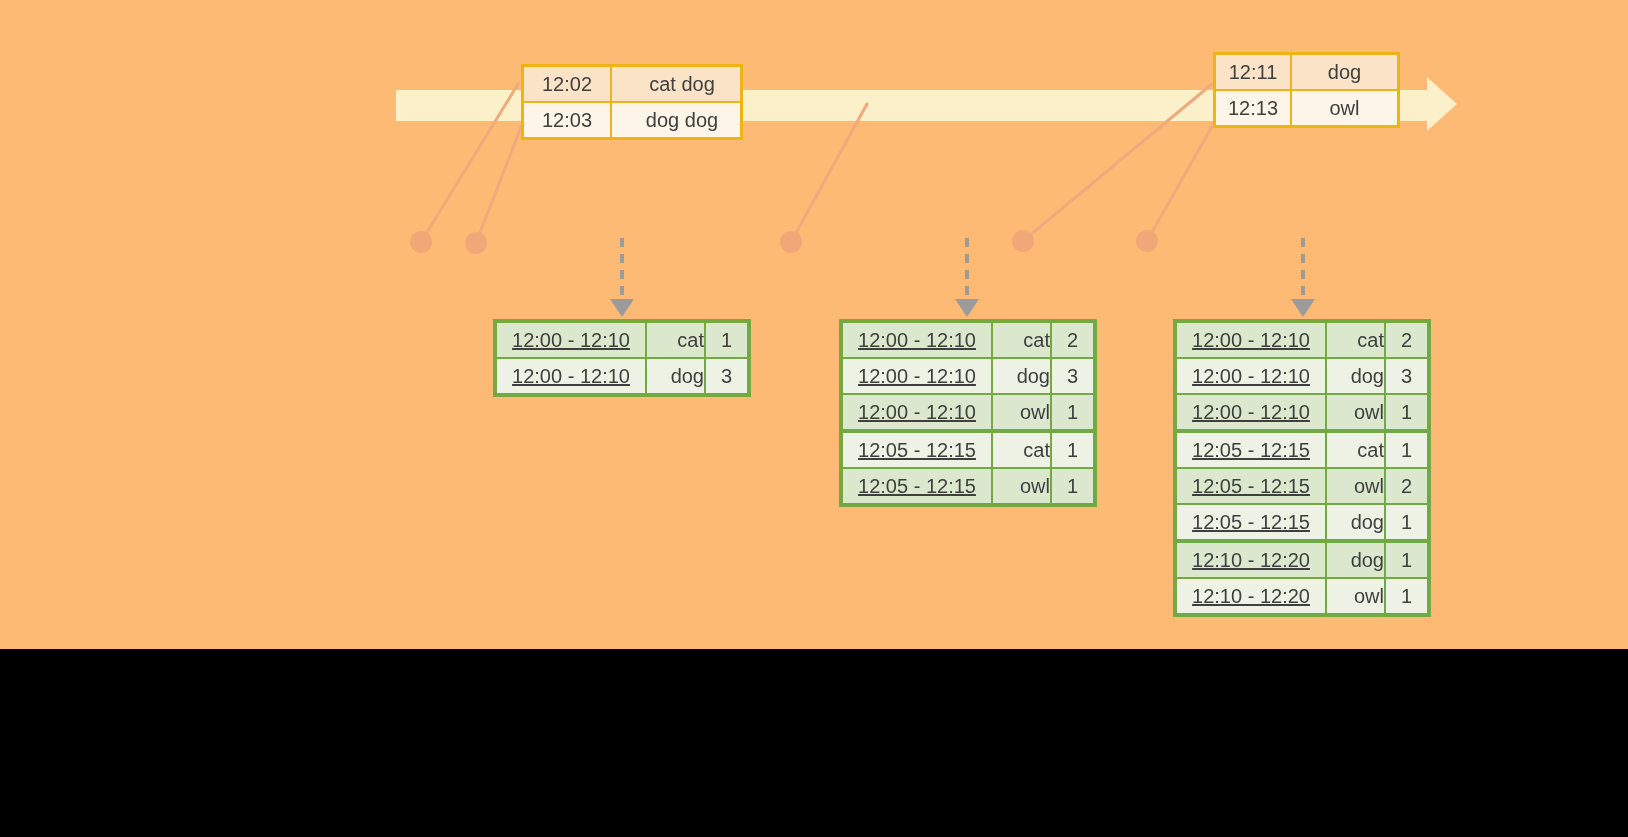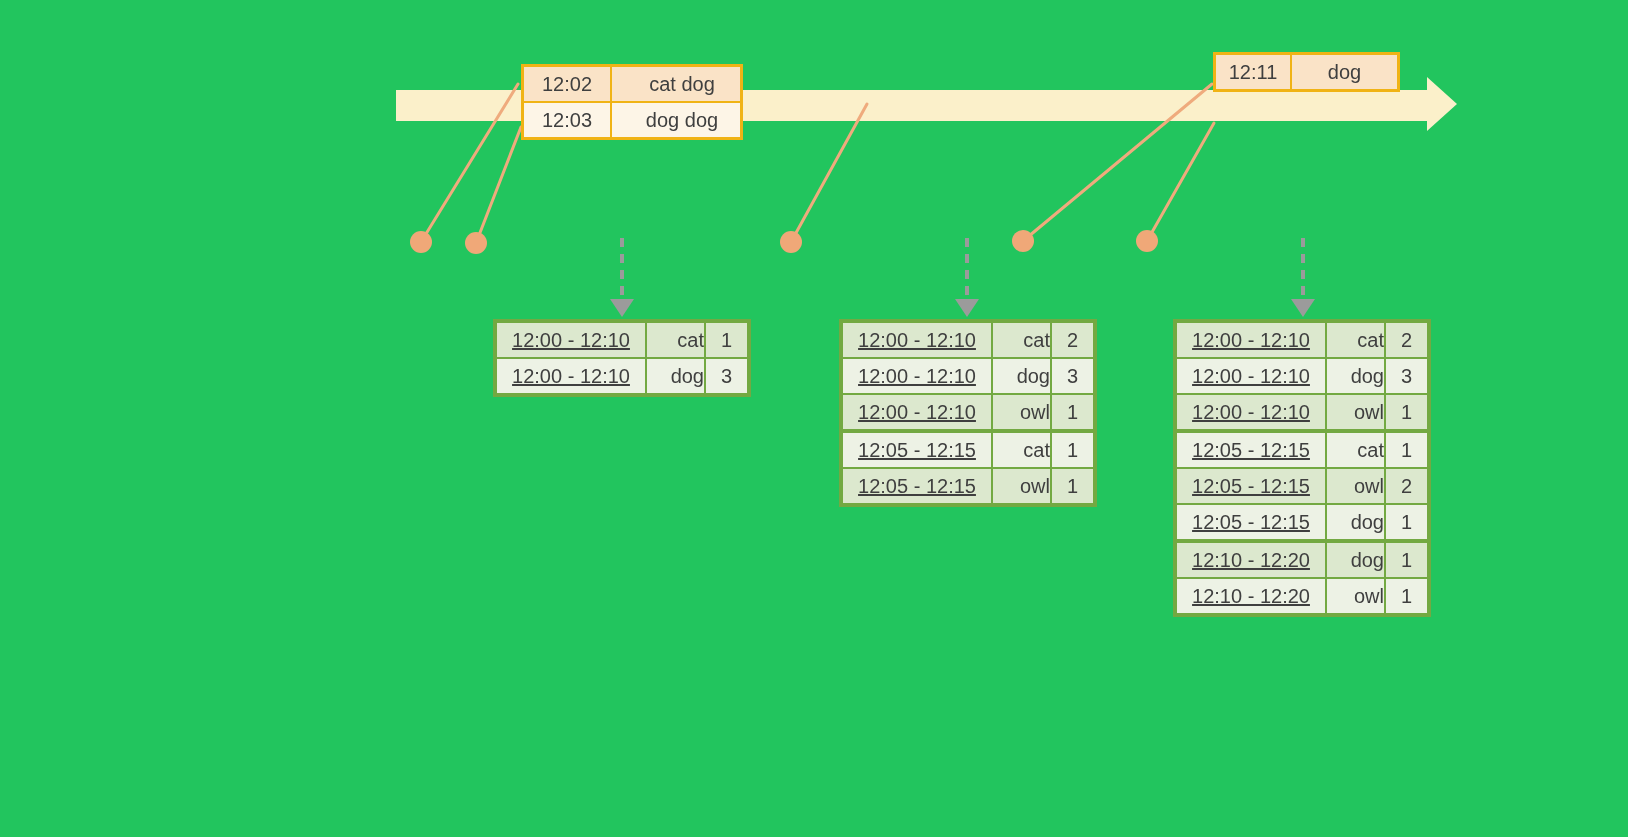--- a/index.html
+++ b/index.html
@@ -1,17 +1,17 @@
 <!DOCTYPE html>
 <html><head>
 <meta charset="utf-8">
 <style>
   html,body { margin:0; padding:0; background:#000; }
   .stage {
-    position:relative; width:1628px; height:837px; background:#22c55e;
+    position:relative; width:1628px; height:649px; background:#fdba74;
     font-family:"Liberation Sans", sans-serif; color:#3F3F3F; overflow:hidden;
   }
 
   
   .band { position:absolute; left:396px; top:90px; width:1031px; height:31px; background:#FBF0CA; }
   .band-head {
     position:absolute; left:1427px; top:77px; width:0; height:0;
     border-left:30px solid #FBF0CA; border-top:27px solid transparent; border-bottom:27px solid transparent;
   }
 
@@ -93,20 +93,24 @@
   </tbody>
     </table>
 
 
   <table class="etable et-c">
     <tbody>
         <tr class="dark">
       <td class="t">12:11</td>
       <td class="w">dog</td>
     </tr>
+    <tr class="light">
+      <td class="t">12:13</td>
+      <td class="w">owl</td>
+    </tr>
   </tbody>
     </table>
 
   <table class="gtable gt-1">
     <tbody>
         <tr class="dark">
       <td class="win">12:00 - 12:10</td>
       <td class="word">cat</td>
       <td class="cnt">1</td>
     </tr>

